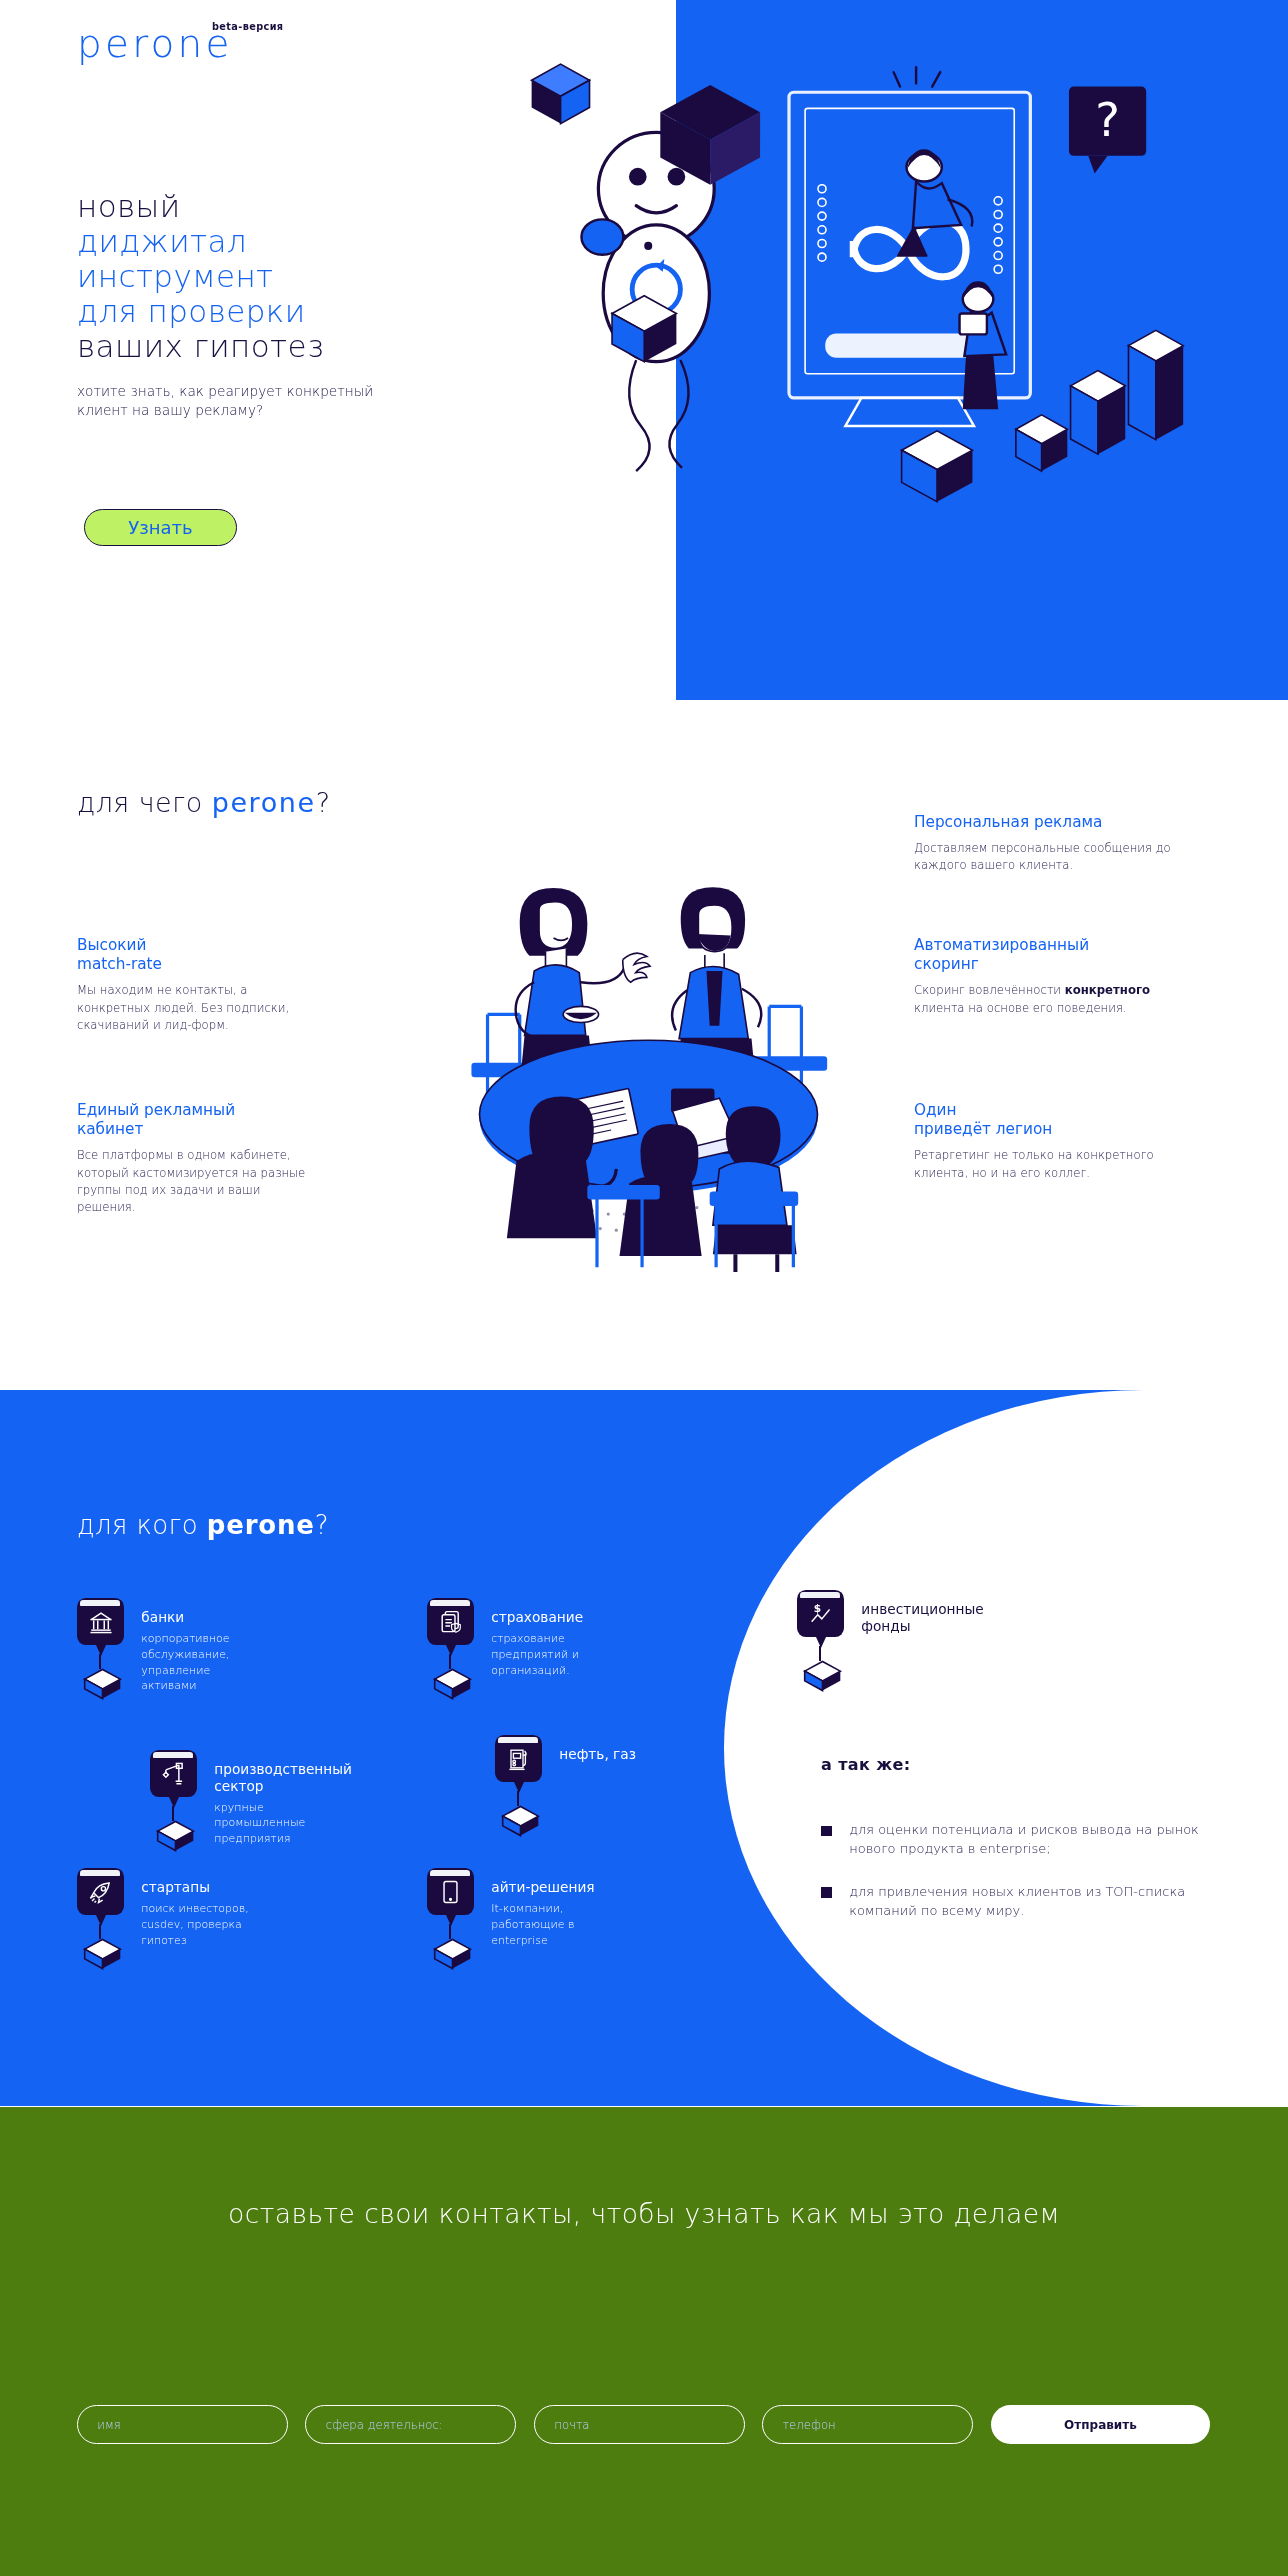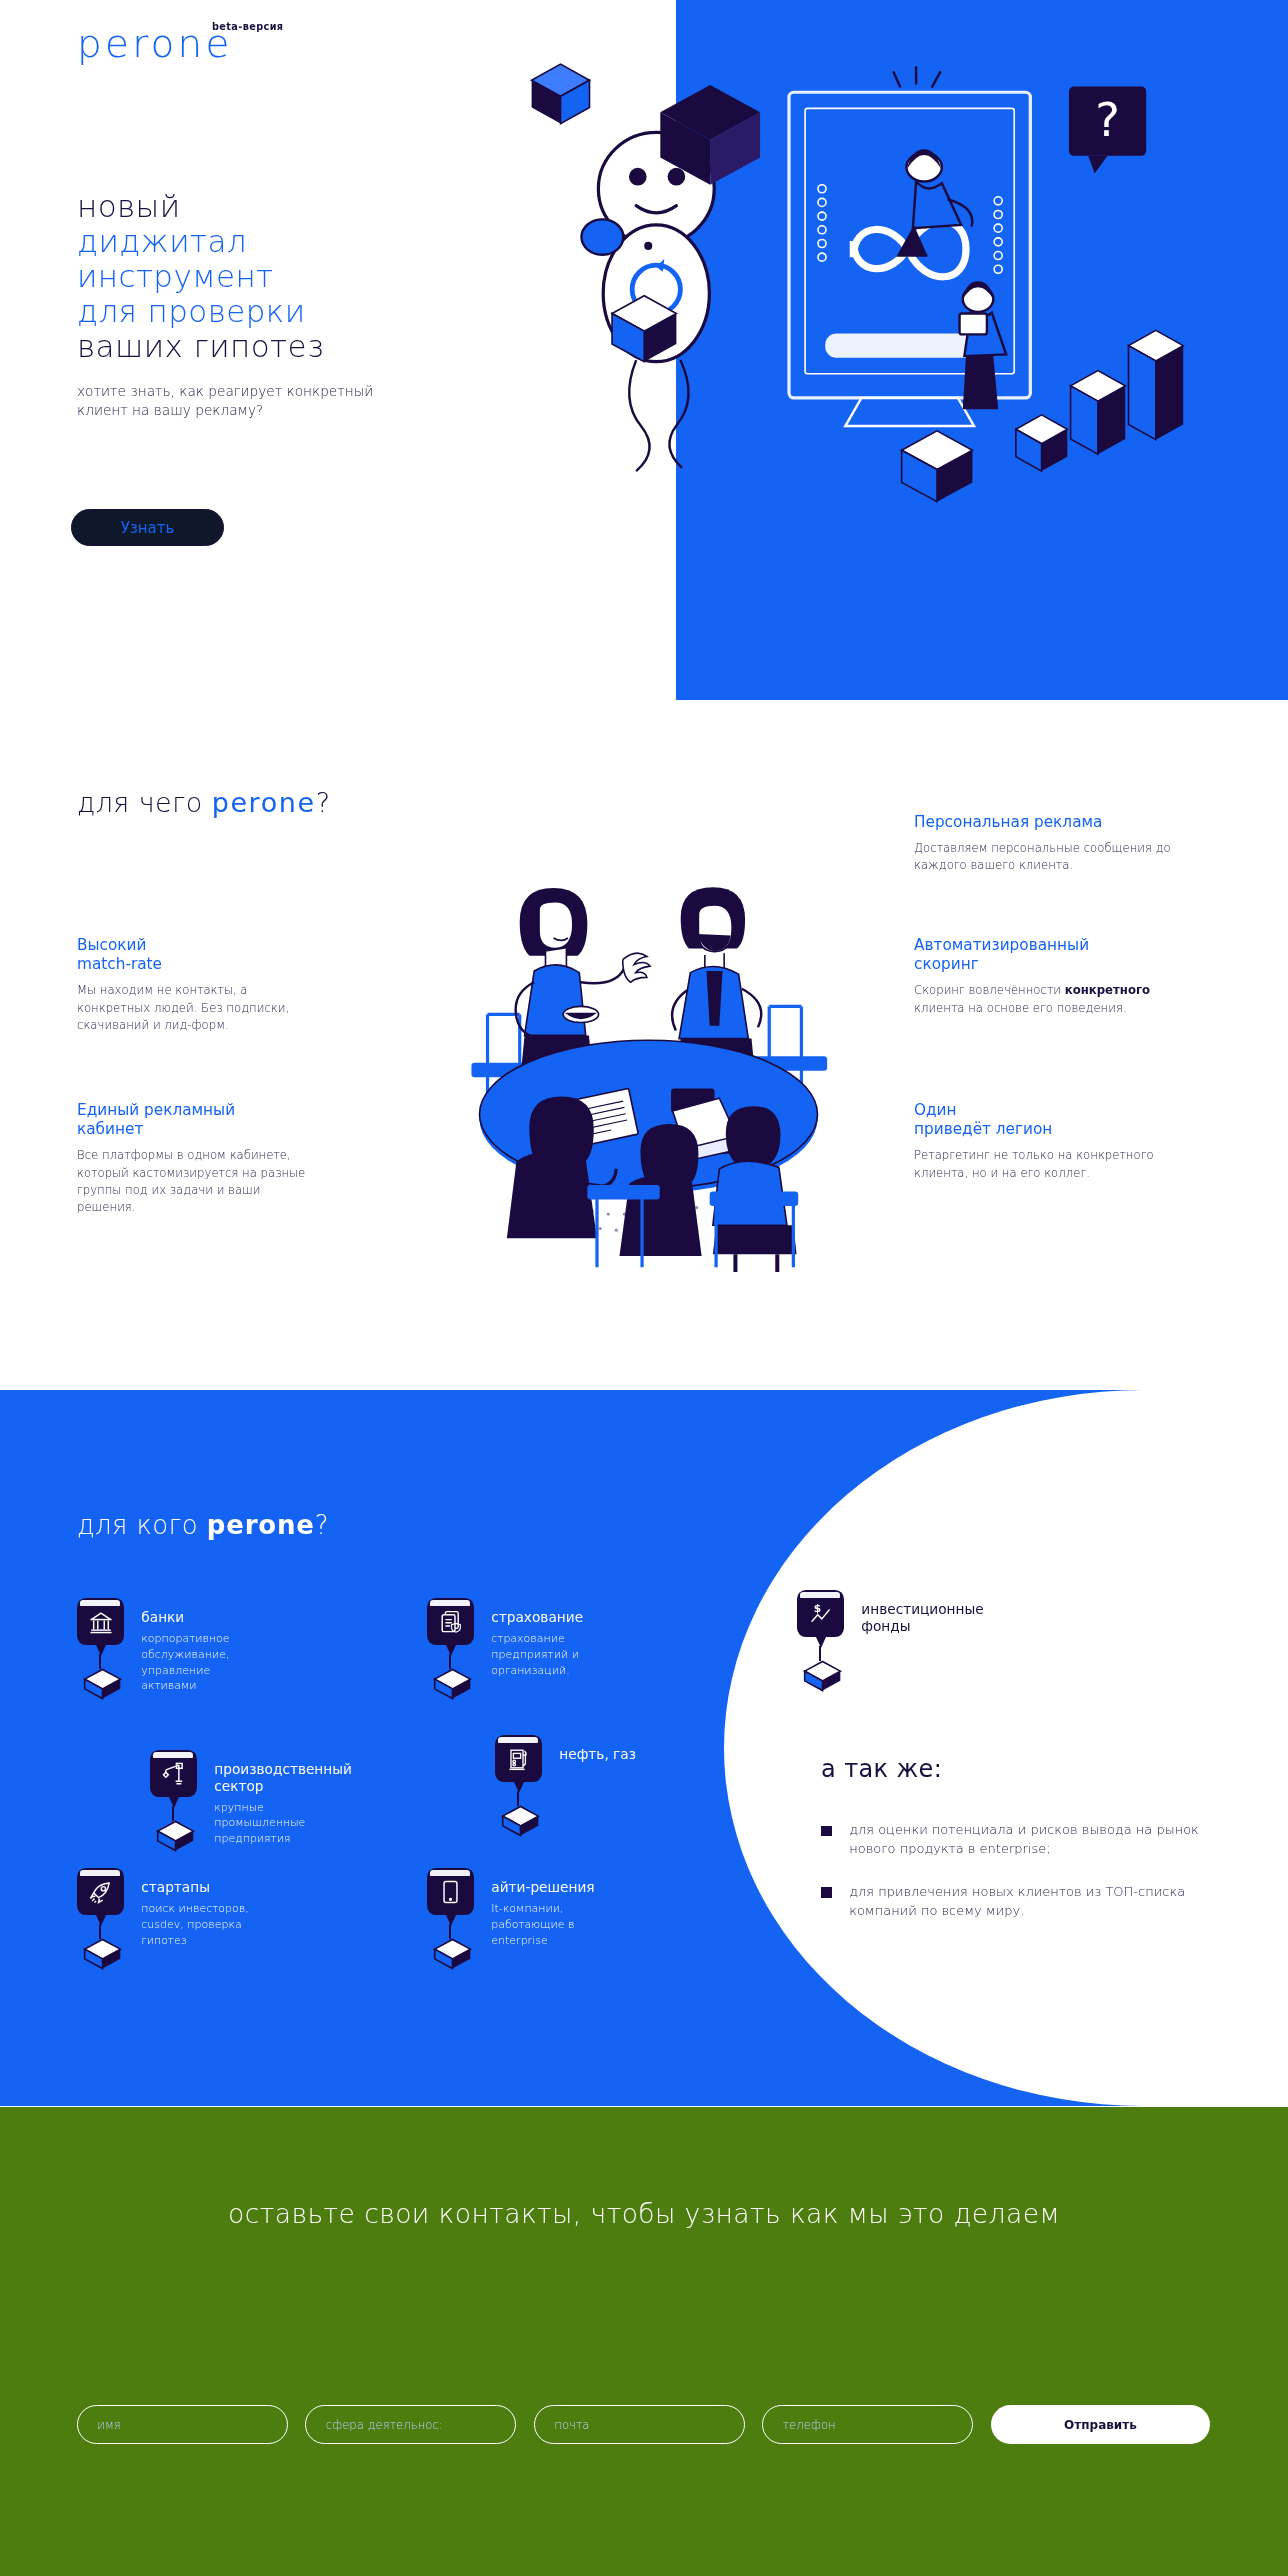--- a/index.html
+++ b/index.html
@@ -31,23 +31,23 @@
 
   .hero-copy { position: absolute; left: 77px; top: 189px; width: 378px; }
   .hero-line { font-size: 31px; line-height: 1.13; font-weight: 300; letter-spacing: 0.4px; }
   .hero-line.dark { color: #1a1040; }
   .hero-line.blue { color: #1463f3; }
   .hero-sub {
     margin-top: 17.7px; font-size: 13.7px; line-height: 1.42; color: #2c2352;
     font-weight: 300; width: 338px;
   }
   .hero-btn {
-    position: absolute; left: 71px; top: 509px;
+    position: absolute; left: 84px; top: 509px;
     width: 153px; height: 37px; border: 1.6px solid #1a1040; border-radius: 19.3px;
-    background: #0f172a; color: #1463f3; font-size: 15px; font-weight: 400;
+    background: #bef264; color: #1463f3; font-size: 18px; font-weight: 400;
     display: flex; align-items: center; justify-content: center; cursor: pointer;
     font-family: "DejaVu Sans", sans-serif;
   }
 
   
   .hero-art { position: absolute; left: 515px; top: 48px; width: 725px; height: 547px; }
 
   
   .sec2 { position: relative; width: 1288px; height: 668px; background: #fff; }
   .sec2-title {
@@ -91,21 +91,21 @@
   }
   .pin-stem { position: absolute; left: 22px; top: 56px; width: 2.4px; height: 14.5px; background: #1a0a40; }
   .cube { position: absolute; left: 5.6px; top: 69px; width: 39px; height: 34px; }
   .card-txt { padding-left: 11.3px; padding-top: 11.3px; }
   .card-txt h4 { font-size: 13.7px; font-weight: 500; line-height: 1.2; margin-bottom: 5.6px; }
   .card-txt p { font-size: 11px; line-height: 1.42; font-weight: 300; }
   .card.onblue .card-txt h4, .card.onblue .card-txt p { color: #fff; }
   .card.onwhite .card-txt h4, .card.onwhite .card-txt p { color: #1a1040; }
 
   .also-title {
-    position: absolute; left: 821px; top: 1755px; font-size: 24px; font-weight: 400;
+    position: absolute; left: 821px; top: 1755px; font-size: 16px; font-weight: 700;
     color: #1a1040; letter-spacing: 0.4px;
   }
   .also-list { position: absolute; left: 821px; top: 1821px; width: 378px; }
   .also-item { display: flex; margin-bottom: 24px; }
   .also-bullet { width: 10.5px; height: 10.5px; background: #1a0a40; flex: 0 0 10.5px; margin-top: 4.8px; }
   .also-text { margin-left: 17.7px; font-size: 13px; line-height: 1.45; color: #2c2352; font-weight: 300; }
 
   
   .footer { position: absolute; left: 0; top: 2107px; width: 1288px; height: 469px; background: #4d7c0f; }
   .footer-title {

